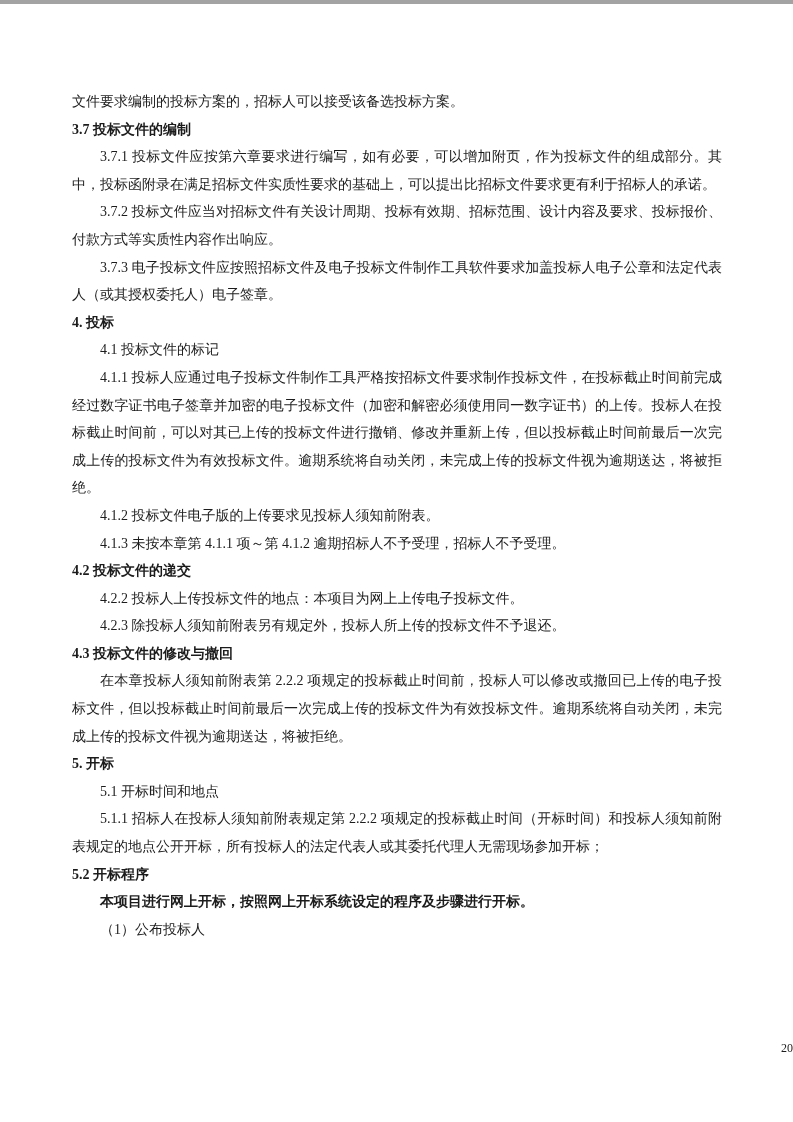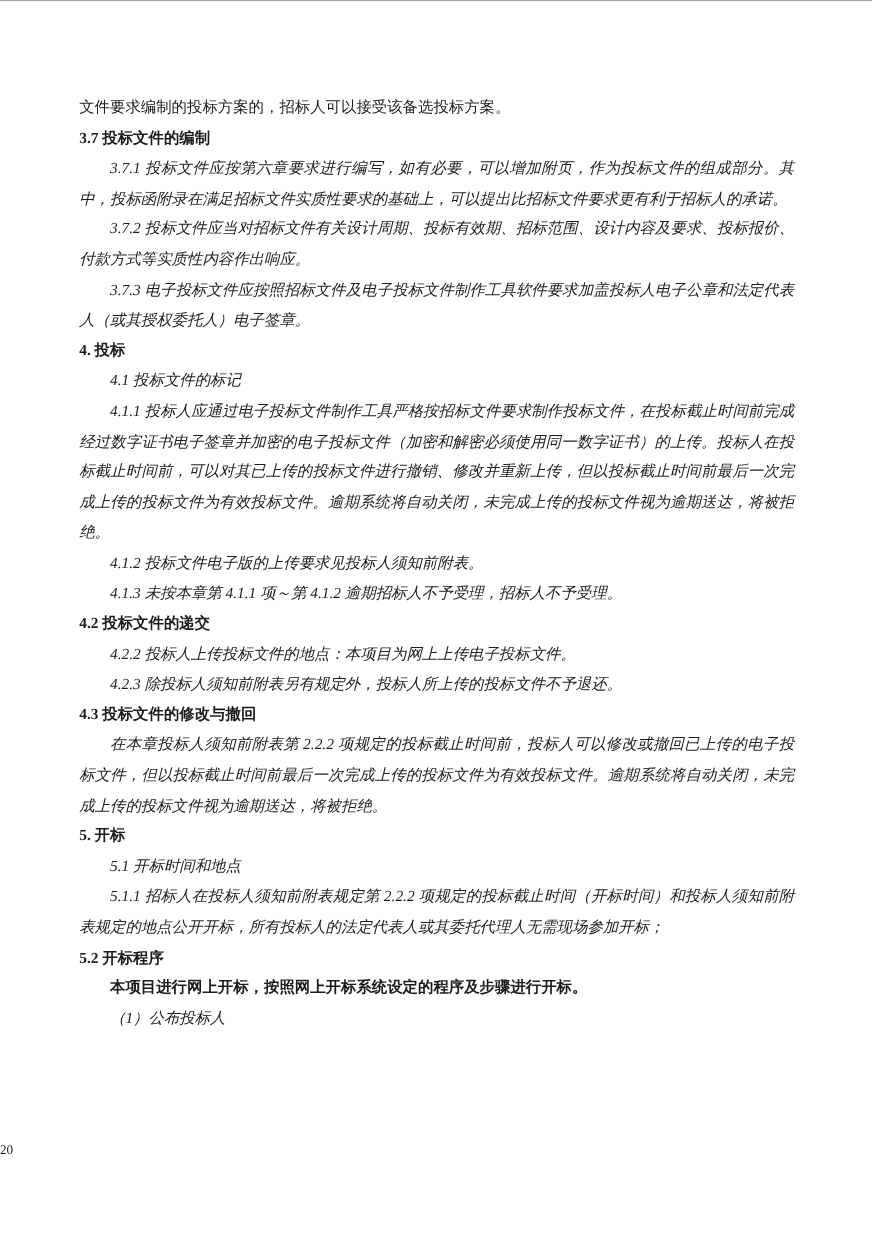--- a/index.html
+++ b/index.html
@@ -12,21 +12,21 @@
     height: 1122px;
     font-family: "Liberation Serif", "DejaVu Serif", serif;
     color: #1c1c1c;
     overflow: hidden;
   }
   .page {
     position: relative;
     width: 793px;
     height: 1122px;
     background: #ffffff;
-    border-top: 1px solid #a3a3a3;
+    border-top: 4px solid #a3a3a3;
     box-sizing: border-box;
   }
   .content {
     position: absolute;
     left: 72px;
     top: 84px;
     width: 650px;
     font-size: 14px;
     line-height: 27.6px;
     text-align: justify;
@@ -40,33 +40,32 @@
     text-indent: 0;
   }
   
   .h {
     font-weight: bold;
     text-indent: 0;
   }
   
   .p {
     text-indent: 2em;
-    font-style: italic;
   }
   
   .pb {
     text-indent: 2em;
     font-weight: bold;
   }
   .pagenum {
     position: absolute;
     top: 1036px;
     left: 0;
     width: 100%;
-    text-align: left;
+    text-align: right;
     font-size: 12px;
     line-height: 16px;
     color: #1c1c1c;
   }
 </style>
 </head>
 <body>
 
 <div class="page">
   <div class="content">

